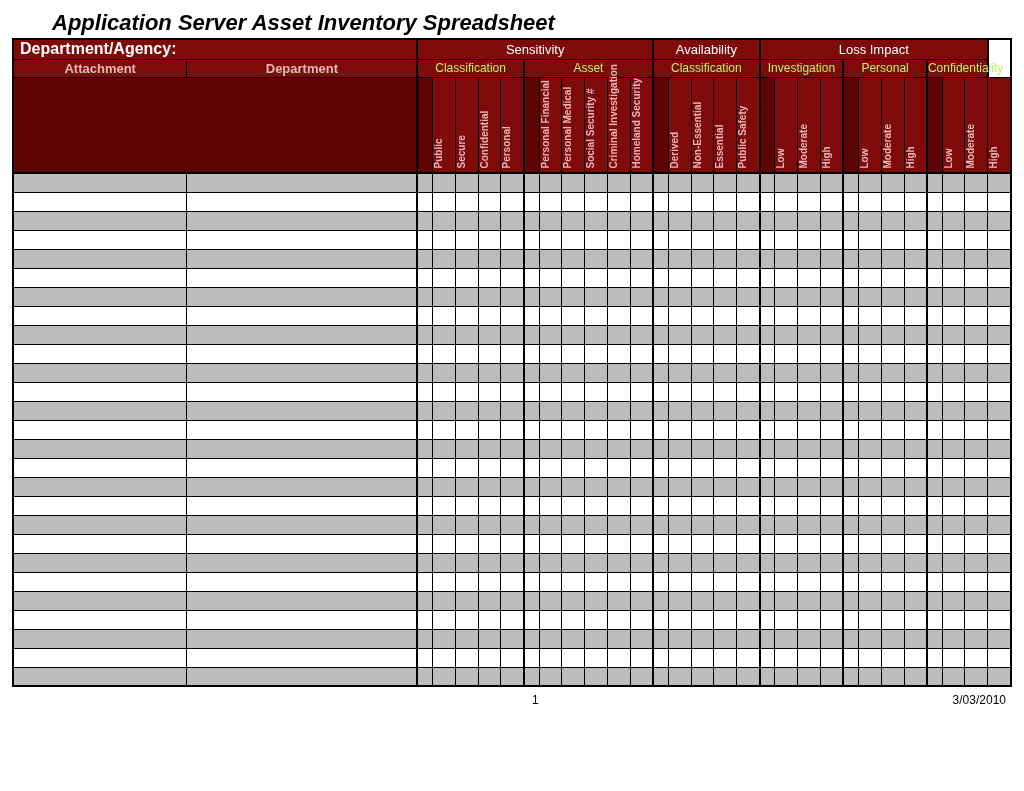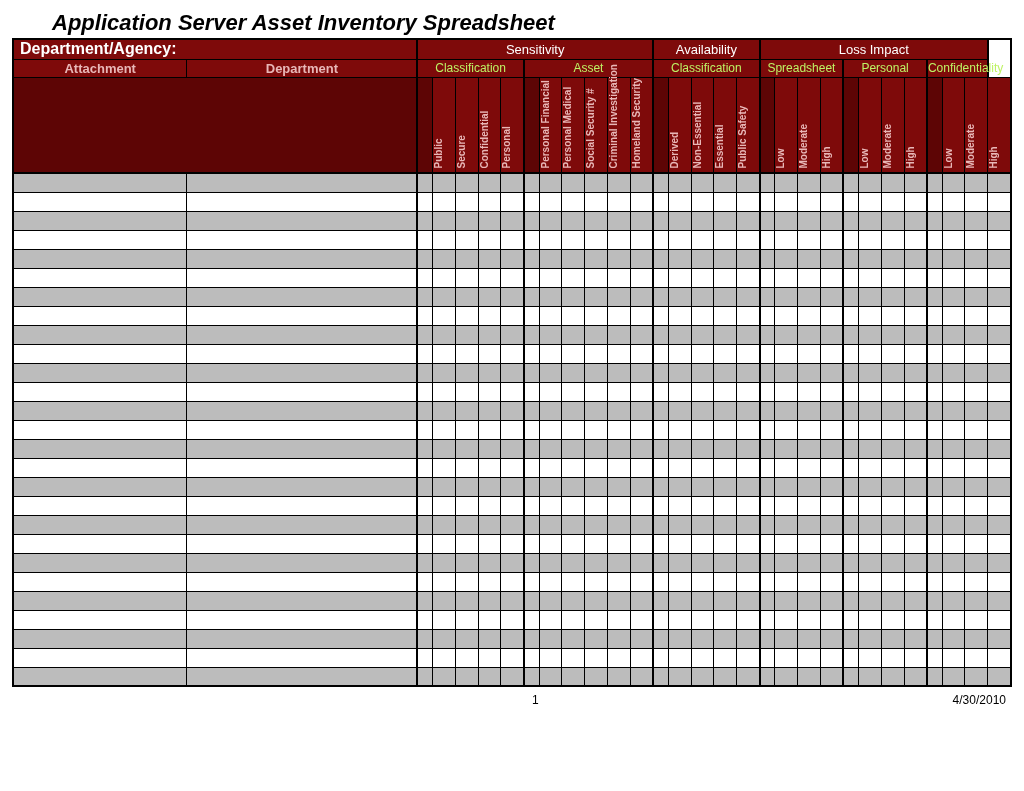--- a/index.html
+++ b/index.html
@@ -164,21 +164,21 @@
       <th colspan="5" class="hd-dark hd-label bl bt">Availability</th>
       <th colspan="11" class="hd-dark hd-label bl bt br">Loss Impact</th>
     </tr>
 
     <tr class="hd-row2">
       <th class="hd-dark hd-appdesc bl">Attachment</th>
       <th class="hd-dark hd-appdesc">Department</th>
       <th colspan="5" class="hd-dark hd-sub bl">Classification</th>
       <th colspan="6" class="hd-dark hd-sub bl">Asset</th>
       <th colspan="5" class="hd-dark hd-sub bl">Classification</th>
-      <th colspan="4" class="hd-dark hd-sub bl">Spreadsheet</th>
+      <th colspan="4" class="hd-dark hd-sub bl">Investigation</th>
       <th colspan="4" class="hd-dark hd-sub bl">Personal</th>
       <th colspan="3" class="hd-dark hd-sub bl br">Confidentiality</th>
     </tr>
 
     <tr>
       <th colspan="2" class="bigdeep bl bb"></th>
       <th class="rot rot-deep bl bb"></th>
       <th class="rot bb">
           <span class="rot-inner">Public</span>
         </th>
@@ -1116,14 +1116,14 @@
         <td class="bb"></td>
         <td class="bb"></td>
         <td class="br bb"></td>
       </tr>
     </tbody>
 </table>
 
 <div class="footer-row">
   <div style="width:100px"></div>
   <div class="pg">1</div>
-  <div class="dt">4/30/2010</div>
+  <div class="dt">3/03/2010</div>
 </div>
 
 </body></html>

